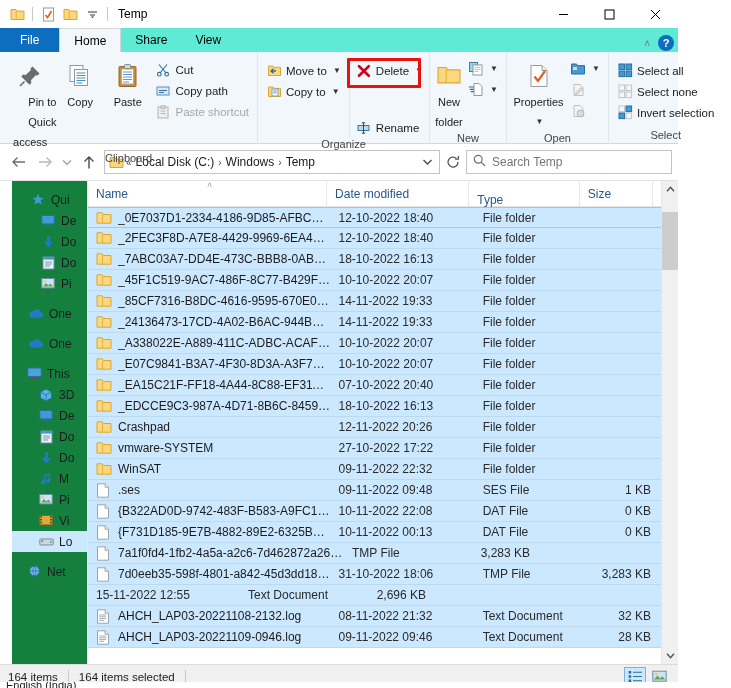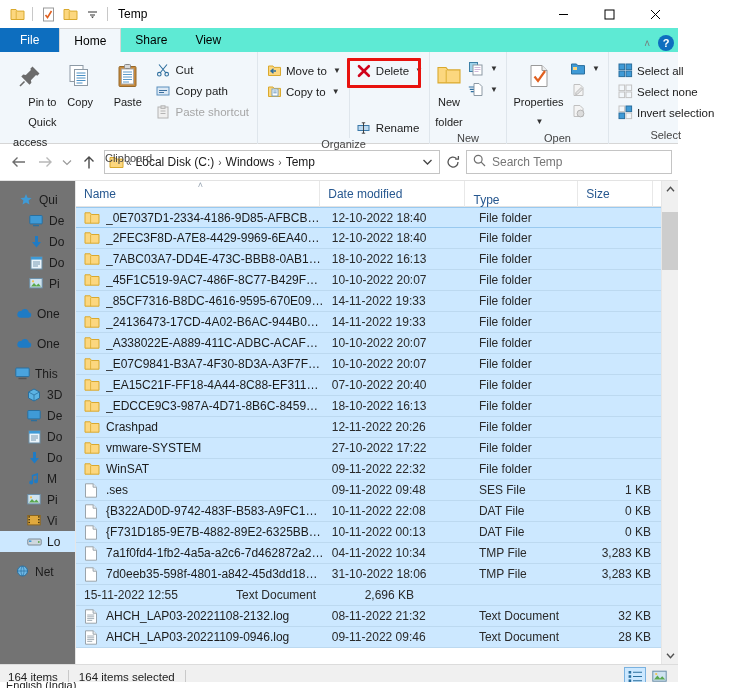--- a/index.html
+++ b/index.html
@@ -60,21 +60,21 @@
   .crumbs { flex:1; display:flex; align-items:center; gap:0; font-size:12px; overflow:hidden; }
   .crumb { padding:0 4px; white-space:nowrap; }
   .crumb-sep { color:#4a4a4a; font-size:10px; }
   .addr-dd { width:20px; display:flex; align-items:center; justify-content:center; color:#444; font-size:9px; }
   .refresh { width:26px; height:24px; display:flex; align-items:center; justify-content:center; color:#555; font-size:13px; }
   .searchbox { width:206px; height:24px; border:1px solid #c4c4c4; display:flex; align-items:center; gap:6px; padding:0 6px; background:#fff; }
   .search-ph { color:#767676; font-size:12px; }
 
   
   .main { flex:1; display:flex; overflow:hidden; border-top:1px solid #e3e3e3; }
-  .sidebar { width:76px; flex:0 0 76px; background:#737373; border-right:1px solid #e6e6e6; overflow:hidden; padding-top:8px; }
+  .sidebar { width:76px; flex:0 0 76px; background:#15803d; border-right:1px solid #e6e6e6; overflow:hidden; padding-top:8px;margin-left:12px; }
   .nav-item { height:21px; display:flex; align-items:center; gap:5px; font-size:12px; white-space:nowrap; overflow:hidden; }
   .nav-item .ic { width:16px; height:16px; flex:0 0 16px; display:flex; align-items:center; justify-content:center; }
   .nav-item.sel { background:#cce8ff; }
   .nav-gap { height:9px; }
 
   .listarea { flex:1; display:flex; flex-direction:column; overflow:hidden; position:relative; }
   .colhdr { height:26px; display:flex; background:#fff; border-bottom:1px solid #e3e3e3; align-items:center;
             font-size:12px; color:#26578f; position:relative; flex:0 0 26px; }
   .ch { height:26px; display:flex; align-items:center; padding-left:8px; border-right:1px solid #e8e8e8; position:relative; }
   .ch.name { width:256px; }
@@ -899,21 +899,20 @@
           <div class="row">
             <div class="c-name">
               <span style="display: flex; align-items: center; flex: 0 0 16px;">
                 <svg width="14" height="15" viewBox="0 0 14 15">
                   <path d="M1.5 0.8h7.6L12.5 4.2v10H1.5z" fill="#fff" stroke="#9aa4ac"></path>
                   <path d="M9.1 0.8v3.4h3.4" fill="#eef1f3" stroke="#9aa4ac"></path>
                 </svg>
               </span>
               <span class="fname">7a1f0fd4-1fb2-4a5a-a2c6-7d462872a26f.t...</span>
             </div>
-            <div class="c-date">04-11-2022 10:34</div>
             <div class="c-type">TMP File</div>
             <div class="c-size">3,283 KB</div>
           </div>
           <div class="row">
             <div class="c-name">
               <span style="display: flex; align-items: center; flex: 0 0 16px;">
                 <svg width="14" height="15" viewBox="0 0 14 15">
                   <path d="M1.5 0.8h7.6L12.5 4.2v10H1.5z" fill="#fff" stroke="#9aa4ac"></path>
                   <path d="M9.1 0.8v3.4h3.4" fill="#eef1f3" stroke="#9aa4ac"></path>
                 </svg>

